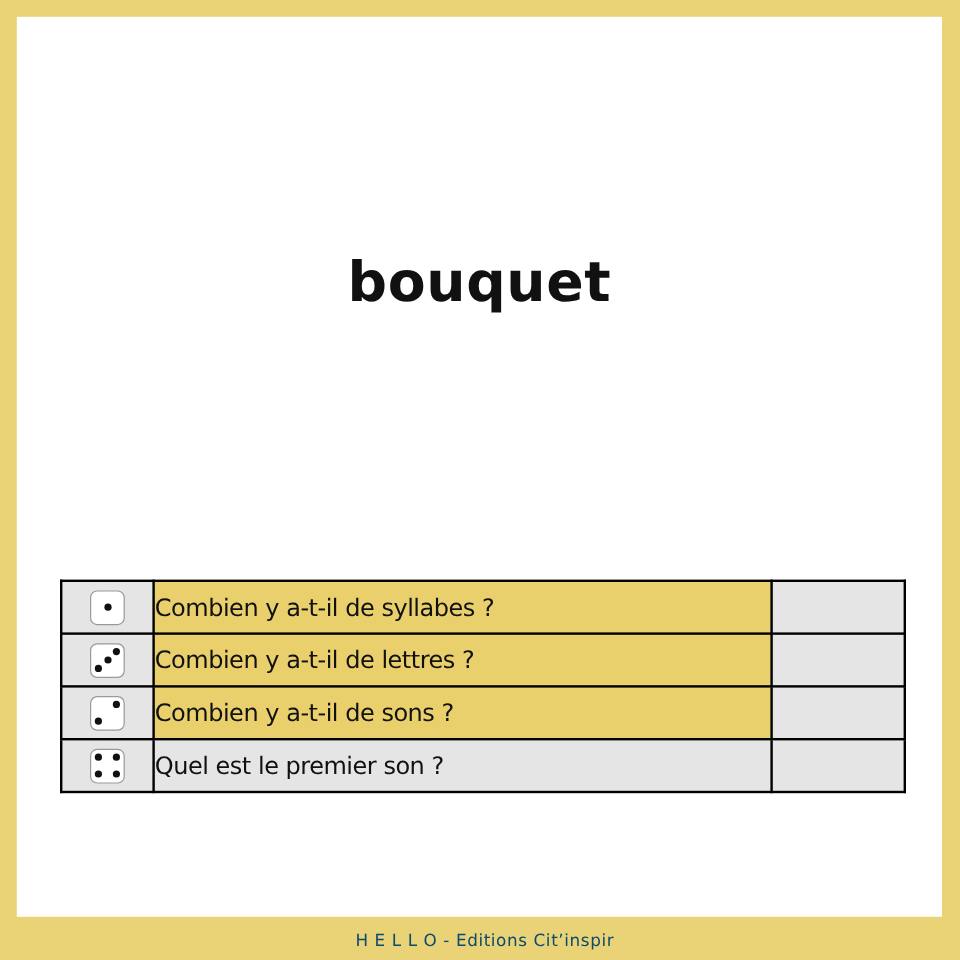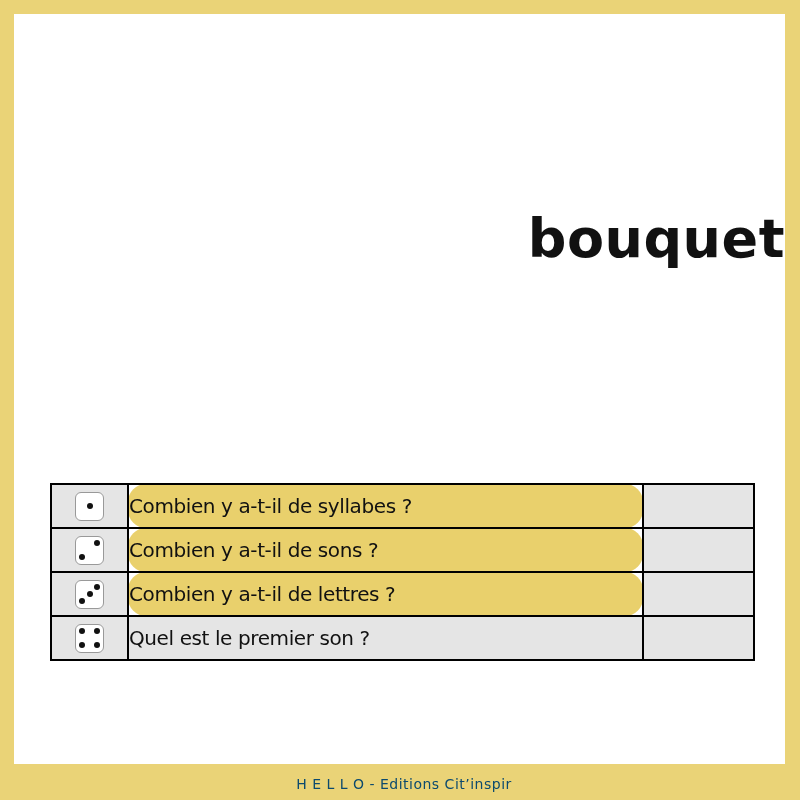--- a/index.html
+++ b/index.html
@@ -23,22 +23,22 @@
     top: 14px;
     right: 15px;
     bottom: 36px;
     background: var(--card_bg, #FFFFFF);
   }
   .word-title {
     position: absolute;
     left: 0;
     top: 198px;
     width: 100%;
-    text-align: right;
-    font-size: 54px;
+    text-align: center;
+    font-size: 46px;
     font-weight: 700;
     color: var(--text, #111111);
     letter-spacing: 0.5px;
     line-height: 1;
   }
   table.q-table {
     position: absolute;
     left: 50px;
     top: 483px;
     border-collapse: collapse;
@@ -53,21 +53,21 @@
     background: #e5e5e5;
   }
   td.die-cell { width: 75px; text-align: center; }
   td.q-cell {
     width: 513px;
     font-size: 20px;
     letter-spacing: -0.4px;
     color: var(--text, #111111);
     padding-left: 10px;
   }
-  td.q-cell.hl { background: var(--highlight, #E9D06C); border-radius: 18px; }
+  td.q-cell.hl { background: var(--highlight, #E9D06C); }
   td.answer-cell { width: 109px; }
   
   .die {
     display: inline-block;
     position: relative;
     width: 27px;
     height: 27px;
     background: #fff;
     border: 1px solid #999;
     border-radius: 6px;
@@ -115,30 +115,30 @@
   <tbody>
     <tr>
       <td class="die-cell">
         <span class="die"><i class="dot pos-c"></i></span>
       </td>
       <td class="q-cell hl">Combien y a-t-il de syllabes ?</td>
       <td class="answer-cell"></td>
     </tr>
     <tr>
       <td class="die-cell">
-        <span class="die"><i class="dot pos-tr"></i><i class="dot pos-bl"></i></span>
+        <span class="die"><i class="dot pos-tr"></i><i class="dot pos-c"></i><i class="dot pos-bl"></i></span>
       </td>
-      <td class="q-cell hl">Combien y a-t-il de sons ?</td>
+      <td class="q-cell hl">Combien y a-t-il de lettres ?</td>
       <td class="answer-cell"></td>
     </tr>
     <tr>
       <td class="die-cell">
-        <span class="die"><i class="dot pos-tr"></i><i class="dot pos-c"></i><i class="dot pos-bl"></i></span>
+        <span class="die"><i class="dot pos-tr"></i><i class="dot pos-bl"></i></span>
       </td>
-      <td class="q-cell hl">Combien y a-t-il de lettres ?</td>
+      <td class="q-cell hl">Combien y a-t-il de sons ?</td>
       <td class="answer-cell"></td>
     </tr>
     <tr>
       <td class="die-cell">
         <span class="die"><i class="dot pos-tl"></i><i class="dot pos-tr"></i><i class="dot pos-bl"></i><i class="dot pos-br"></i></span>
       </td>
       <td class="q-cell">Quel est le premier son ?</td>
       <td class="answer-cell"></td>
     </tr>
   </tbody>

